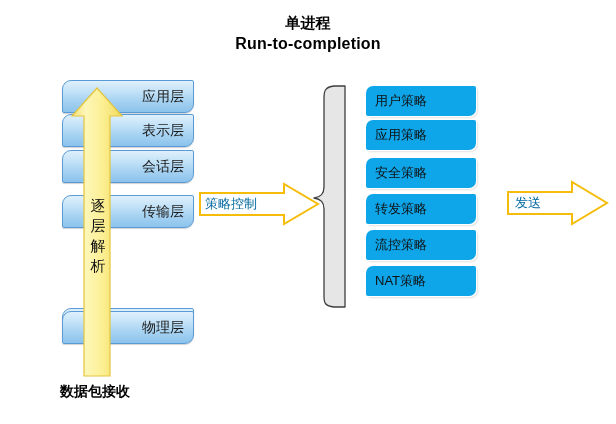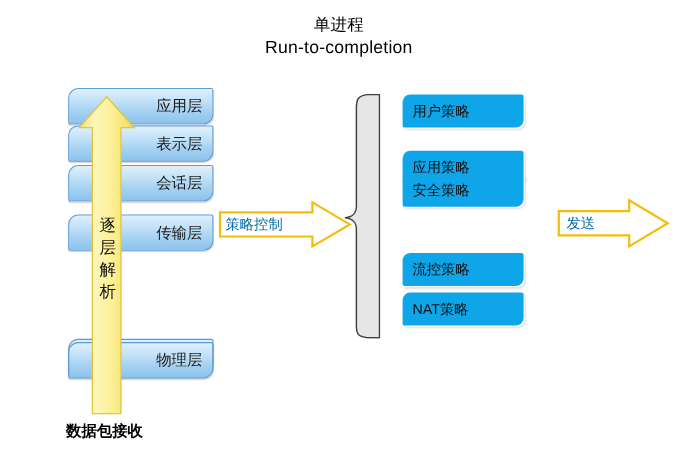--- a/index.html
+++ b/index.html
@@ -3,21 +3,21 @@
 <meta charset="utf-8">
 <style>
   html,body{margin:0;padding:0;background:#ffffff;}
   body{width:616px;height:424px;position:relative;overflow:hidden;
        font-family:"Liberation Sans","DejaVu Sans",sans-serif;color:#000;}
 
   .canvas{position:absolute;left:0;top:0;width:616px;height:424px;}
 
   
   .title{position:absolute;left:0;top:12px;width:616px;text-align:center;
-         font-weight:normal;font-size:15px;line-height:21px;letter-spacing:.2px;}
+         font-weight:bold;font-size:15px;line-height:21px;letter-spacing:.2px;}
   .title .l1{display:block;}
   .title .l2{display:block;font-size:16px;}
 
   
   .layer{position:absolute;left:62px;width:132px;height:33px;
          background:linear-gradient(180deg,#dff0fc 0%,#bfe0f7 38%,#a8d3f2 62%,#8cc3ec 100%);
          border:1px solid #5b9bd5;
          border-radius:9px 2px 9px 2px;
          box-shadow:0 1px 1px rgba(0,0,0,.18);
          box-sizing:border-box;}
@@ -119,25 +119,28 @@
 
   <div class="brace">
     <svg width="34" height="224" viewBox="0 0 34 224" xmlns="http://www.w3.org/2000/svg">
       <path d="M 22,2 C 13,3 12,7 12,14 L 12,103 C 12,110 9,113 2,114 C 9,115 12,118 12,125 L 12,212 C 12,219 13,222 22,223 L 33,223 L 33,2 Z" fill="#e6e6e6" stroke="#3f3f3f" stroke-width="1.3" stroke-linejoin="round"></path>
     </svg>
   </div>
 
   <div class="policy" style="top:86px;">
       <span>用户策略</span>
     </div>
-  <div class="policy" style="top:137px;">
+  <div class="policy" style="top:120px;">
       <span>应用策略</span>
     </div>
   <div class="policy" style="top:158px;">
       <span>安全策略</span>
+    </div>
+  <div class="policy" style="top:194px;">
+      <span>转发策略</span>
     </div>
   <div class="policy" style="top:266px;">
       <span>NAT策略</span>
     </div>
   <div class="policy" style="top:230px;">
       <span>流控策略</span>
     </div>
 
 </div>
 

